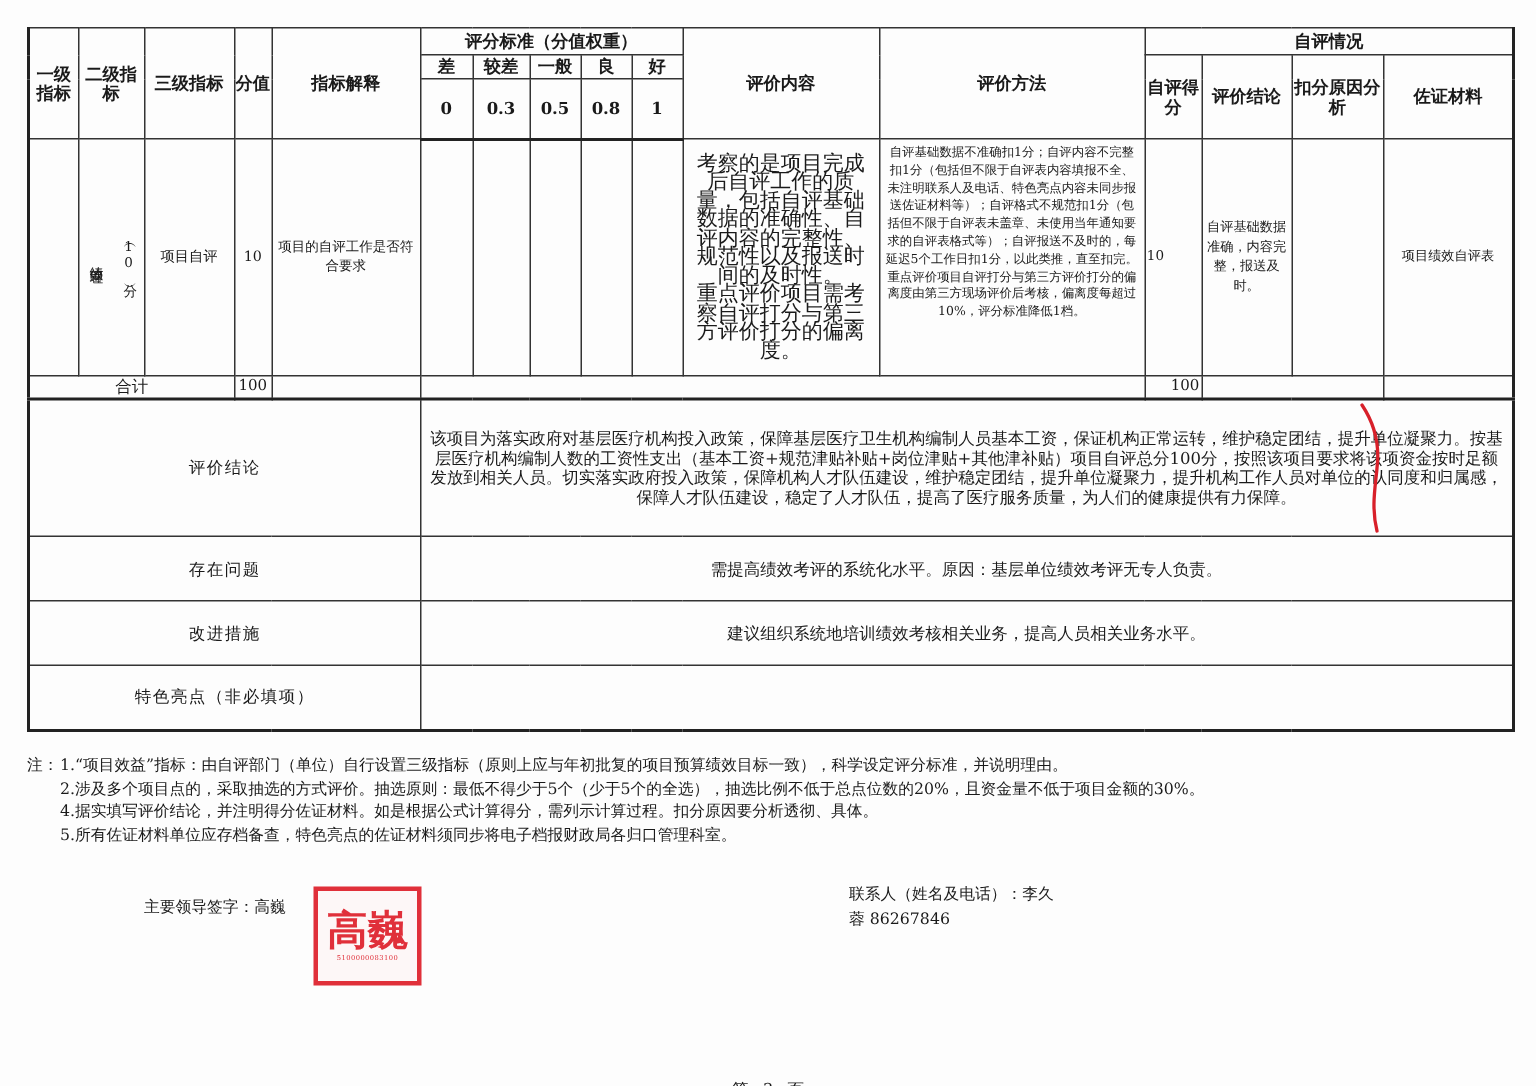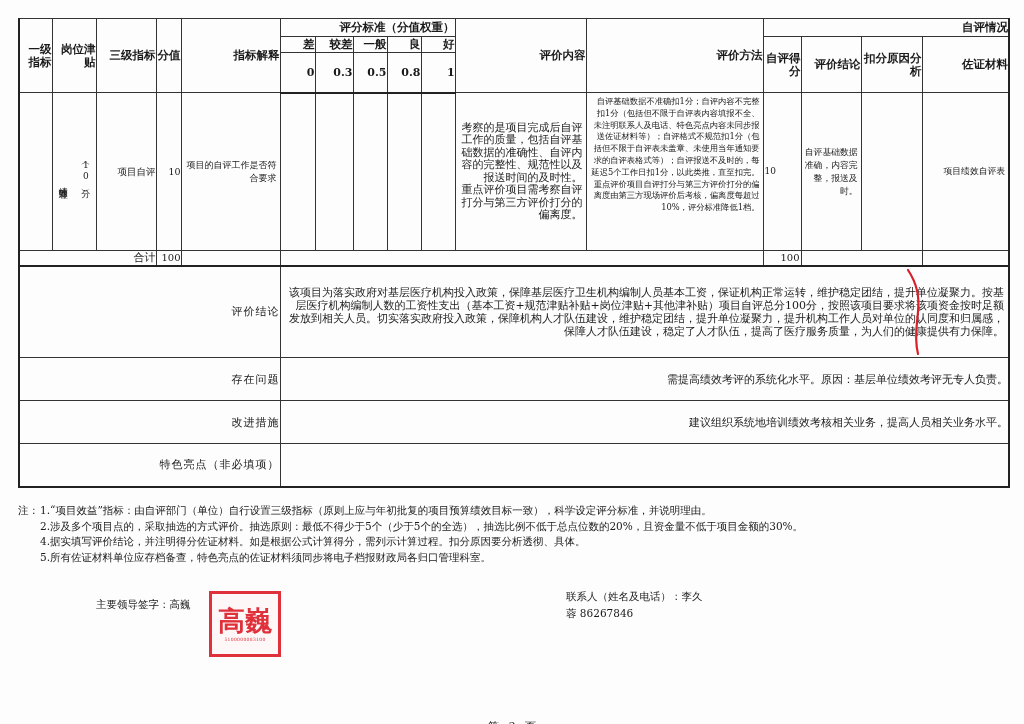--- a/index.html
+++ b/index.html
@@ -7,21 +7,21 @@
     width:1024px; height:724px; background:#fdfdfd; position:relative; overflow:hidden;
     font-family: "DejaVu Serif", "Liberation Serif", serif; color:#1a1a1a;
   }
   .sheet { position:absolute; left:0; top:0; width:1024px; height:724px; }
   table.main {
     position:absolute; left:18px; top:18px; width:990px;
     border-collapse:collapse; table-layout:fixed;
     border-left:2px solid #222; border-right:2px solid #222; border-bottom:2px solid #222;
   }
   table.main td, table.main th {
-    border:1px solid #333; padding:0; font-weight:normal; vertical-align:middle; text-align:right;
+    border:1px solid #333; padding:0; font-weight:normal; vertical-align:middle; text-align:center;
     font-size:11px; line-height:13px; overflow:hidden;
   }
   table.main th { font-weight:bold; font-size:11.5px; }
   .hdr-bottom td, .hdr-bottom th { border-bottom:2px solid #222 !important; }
   .small { font-size:8.6px; line-height:12px; text-align:left; padding:0 3px !important; }
   .vert { writing-mode:vertical-rl; text-orientation:upright; font-size:9px; letter-spacing:1px; margin:0 auto; }
   .vert-wrap { display:flex; justify-content:center; gap:2px; }
   .para { font-size:10.6px; line-height:17px; text-align:left; padding:2px 4px !important; }
   .center-text { font-size:11px; }
   .left-label { font-size:11px; letter-spacing:1px; }
@@ -62,21 +62,21 @@
         <col style="width:177px">
     <col style="width:38px">
         <col style="width:60px">
         <col style="width:61px">
         <col style="width:87px">
   </colgroup>
 
   <tbody>
         <tr style="height:18px">
     <th rowspan="3">一级指标</th>
-    <th rowspan="3">岗位津贴</th>
+    <th rowspan="3">二级指标</th>
     <th rowspan="3">三级指标</th>
     <th rowspan="3">分值</th>
     <th rowspan="3">指标解释</th>
     <th colspan="5">评分标准（分值权重）</th>
     <th rowspan="3">评价内容</th>
     <th rowspan="3">评价方法</th>
     <th colspan="4">自评情况</th>
   </tr>
   <tr style="height:16px">
     <th>差</th>
@@ -106,21 +106,21 @@
       </div>
     </td>
     <td class="center-text" style="font-size:9.5px">项目自评</td>
     <td style="font-size:9.5px">10</td>
     <td class="small" style="font-size:9px">项目的自评工作是否符合要求</td>
     <td></td>
     <td></td>
     <td></td>
     <td></td>
     <td></td>
-    <td class="small" style="white-space:pre-line; font-size:11px; line-height:12.5px">考察的是项目完成后自评工作的质量，包括自评基础数据的准确性、自评内容的完整性、规范性以及报送时间的及时性。
+    <td class="small" style="white-space:pre-line; font-size:14px; line-height:12.5px">考察的是项目完成后自评工作的质量，包括自评基础数据的准确性、自评内容的完整性、规范性以及报送时间的及时性。
 重点评价项目需考察自评打分与第三方评价打分的偏离度。</td>
     <td class="small" style="white-space:pre-line; font-size:8.3px; line-height:11.8px; vertical-align:top; padding-top:3px !important">自评基础数据不准确扣1分；自评内容不完整扣1分（包括但不限于自评表内容填报不全、未注明联系人及电话、特色亮点内容未同步报送佐证材料等）；自评格式不规范扣1分（包括但不限于自评表未盖章、未使用当年通知要求的自评表格式等）；自评报送不及时的，每延迟5个工作日扣1分，以此类推，直至扣完。
 重点评价项目自评打分与第三方评价打分的偏离度由第三方现场评价后考核，偏离度每超过10%，评分标准降低1档。</td>
     <td style="text-align:left; font-size:9px; padding-left:1px !important">10</td>
     <td class="small" style="font-size:8.8px">自评基础数据准确，内容完整，报送及时。</td>
     <td></td>
     <td class="small" style="font-size:8.8px">项目绩效自评表</td>
   </tr>
 
   <tr style="height:15px">

